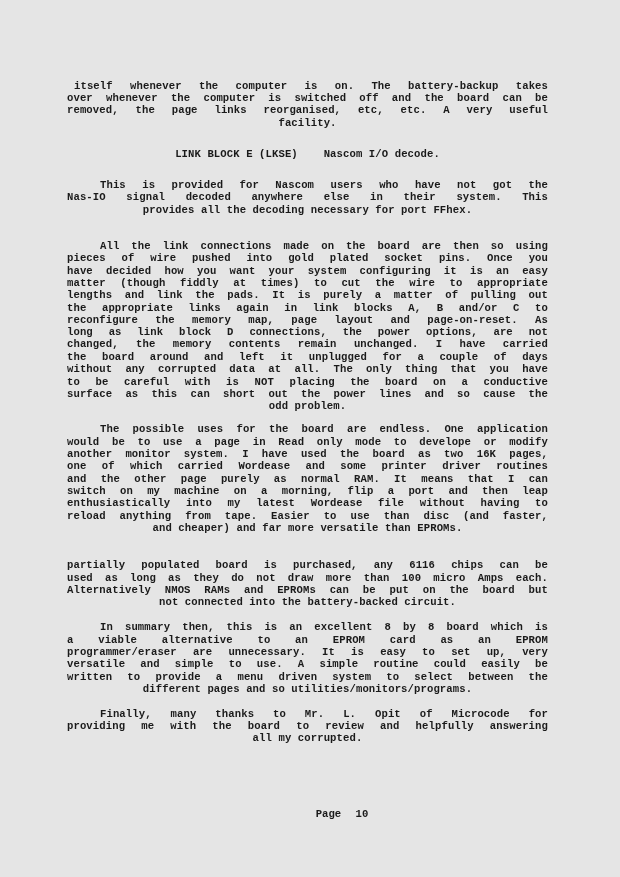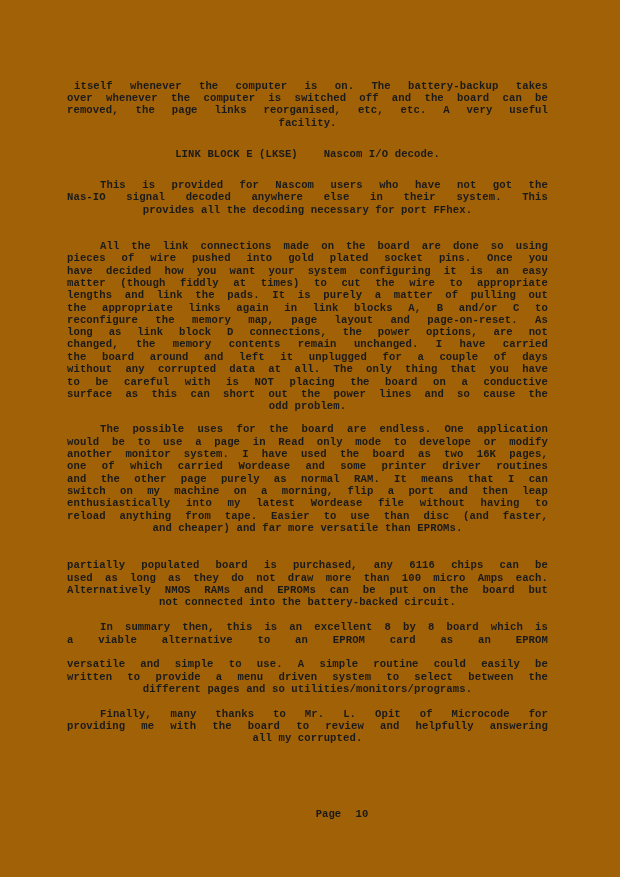--- a/index.html
+++ b/index.html
@@ -1,18 +1,18 @@
 <!DOCTYPE html>
 <html><head>
 <meta charset="utf-8">
 <style>
   html, body { margin:0; padding:0; background:#ffffff; }
   body { width:620px; height:877px; position:relative; overflow:hidden;
          font-family:"Liberation Mono", "DejaVu Sans Mono", monospace; color:#111; }
-  .page { position:absolute; left:0; top:0; width:620px; height:877px; background:#a16207; }
+  .page { position:absolute; left:0; top:0; width:620px; height:877px; background:#e5e5e5; }
   .line { position:absolute; left:67px; width:481px; font-size:10.6px; line-height:12px;
           white-space:nowrap; letter-spacing:0.1px; font-weight:bold; color:#1a1a1a;text-align:center; }
   .just { text-align:justify; text-align-last:justify; white-space:normal; height:12px; overflow:hidden; }
   .footer { position:absolute; left:0; width:620px; text-align:center; top:808px;
             font-size:10.6px; font-weight:bold; color:#1a1a1a; word-spacing:8px;padding-left:32px; }
 </style>
 </head>
 <body>
 
 <div class="page">
@@ -21,21 +21,21 @@
   <div class="line just" style="top:92px">over whenever the computer is switched off and the board can be</div>
   <div class="line just" style="top:104px">removed, the page links reorganised, etc, etc. A very useful</div>
   <div class="line" style="top:117px">facility.</div>
 
   <div class="line" style="top:148px;white-space:pre">LINK BLOCK E (LKSE)    Nascom I/O decode.</div>
 
   <div class="line just" style="top:179px;left:100px;width:448px">This is provided for Nascom users who have not got the</div>
   <div class="line just" style="top:191px">Nas-IO signal decoded anywhere else in their system. This</div>
   <div class="line" style="top:204px">provides all the decoding necessary for port FFhex.</div>
 
-  <div class="line just" style="top:240px;left:100px;width:448px">All the link connections made on the board are done so using</div>
+  <div class="line just" style="top:240px;left:100px;width:448px">All the link connections made on the board are then so using</div>
   <div class="line just" style="top:252px">pieces of wire pushed into gold plated socket pins. Once you</div>
   <div class="line just" style="top:265px">have decided how you want your system configuring it is an easy</div>
   <div class="line just" style="top:277px">matter (though fiddly at times) to cut the wire to appropriate</div>
   <div class="line just" style="top:289px">lengths and link the pads. It is purely a matter of pulling out</div>
   <div class="line just" style="top:302px">the appropriate links again in link blocks A, B and/or C to</div>
   <div class="line just" style="top:314px">reconfigure the memory map, page layout and page-on-reset. As</div>
   <div class="line just" style="top:326px">long as link block D connections, the power options, are not</div>
   <div class="line just" style="top:338px">changed, the memory contents remain unchanged. I have carried</div>
   <div class="line just" style="top:351px">the board around and left it unplugged for a couple of days</div>
   <div class="line just" style="top:363px">without any corrupted data at all. The only thing that you have</div>
@@ -53,20 +53,21 @@
   <div class="line just" style="top:510px">reload anything from tape. Easier to use than disc (and faster,</div>
   <div class="line" style="top:522px">and cheaper) and far more versatile than EPROMs.</div>
 
   <div class="line just" style="top:559px">partially populated board is purchased, any 6116 chips can be</div>
   <div class="line just" style="top:572px">used as long as they do not draw more than 100 micro Amps each.</div>
   <div class="line just" style="top:584px">Alternatively NMOS RAMs and EPROMs can be put on the board but</div>
   <div class="line" style="top:596px">not connected into the battery-backed circuit.</div>
 
   <div class="line just" style="top:621px;left:100px;width:448px">In summary then, this is an excellent 8 by 8 board which is</div>
   <div class="line just" style="top:634px">a viable alternative to an EPROM card as an EPROM</div>
+  <div class="line just" style="top:646px">programmer/eraser are unnecessary. It is easy to set up, very</div>
   <div class="line just" style="top:658px">versatile and simple to use. A simple routine could easily be</div>
   <div class="line just" style="top:671px">written to provide a menu driven system to select between the</div>
   <div class="line" style="top:683px">different pages and so utilities/monitors/programs.</div>
 
   <div class="line just" style="top:708px;left:100px;width:448px">Finally, many thanks to Mr. L. Opit of Microcode for</div>
   <div class="line just" style="top:720px">providing me with the board to review and helpfully answering</div>
   <div class="line" style="top:732px">all my corrupted.</div>
 
   <div class="footer">
     <span>Page</span>

